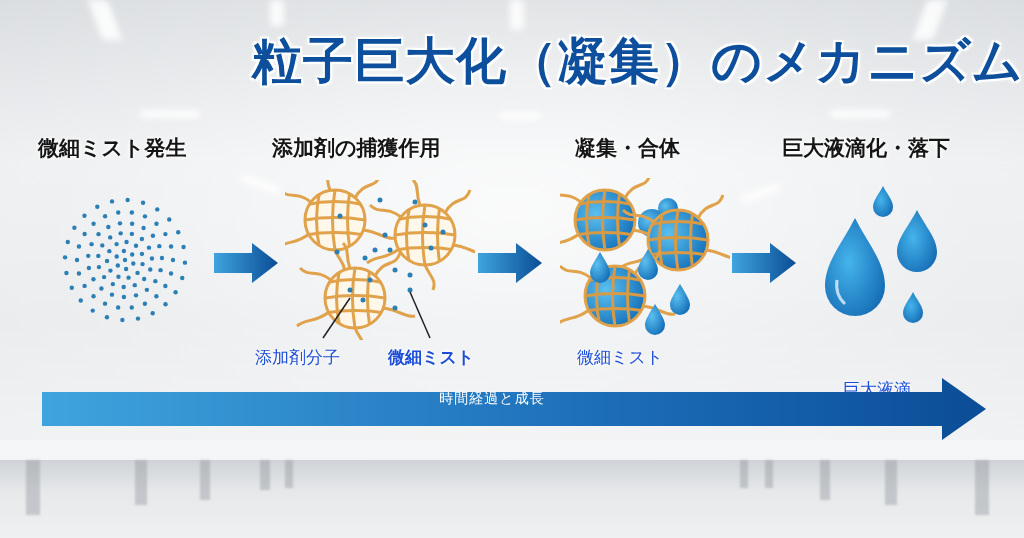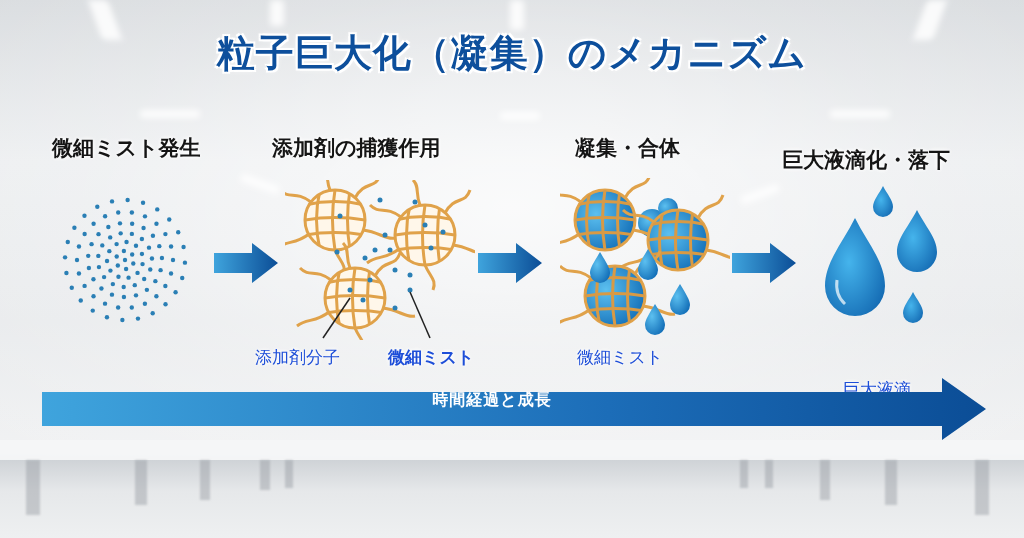--- a/index.html
+++ b/index.html
@@ -11,40 +11,40 @@
   .bg { position:absolute; inset:0; overflow:hidden; }
   .bg .light { position:absolute; background:rgba(255,255,255,0.85); filter:blur(3px); border-radius:3px; }
   .bg .pillar { position:absolute; background:rgba(150,156,162,0.45); filter:blur(1px); }
   .bg .floor { position:absolute; left:0; right:0; top:460px; bottom:0;
     background:linear-gradient(180deg,#cfd3d7 0%, #e6e8ea 40%, #eef0f1 100%); }
   .bg .band { position:absolute; left:0; right:0; top:440px; height:20px; background:rgba(245,246,247,0.9); }
   .bg .glow { position:absolute; left:0; right:0; top:0; height:460px;
     background: radial-gradient(ellipse at 50% 45%, rgba(255,255,255,0.75) 0%, rgba(255,255,255,0.2) 60%, rgba(255,255,255,0) 100%); }
 
   .title {
-    position:absolute; left:0; right:0; top:28px; text-align:center;
-    font-size:38px; font-weight:bold; color:#0d4f9c; letter-spacing:1px;
+    position:absolute; left:0; right:0; top:28px; text-align:right;
+    font-size:50px; font-weight:bold; color:#0d4f9c; letter-spacing:1px;
     text-shadow: 0 0 3px #fff, 0 0 6px #fff, 2px 2px 0 #fff, -2px -2px 0 #fff, 2px -2px 0 #fff, -2px 2px 0 #fff;
   }
   .step-label {
     position:absolute; top:134px; font-size:21px; font-weight:bold; color:#151515;
     white-space:nowrap; text-shadow: 0 0 4px #fff, 0 0 4px #fff;
   }
   .sub-label {
     position:absolute; font-size:17px; color:#1d4ed8; white-space:nowrap;
     text-shadow: 0 0 4px #fff, 0 0 4px #fff;
   }
   .arrow-small { position:absolute; width:66px; height:40px; }
   .illus { position:absolute; }
   .timeline {
     position:absolute; left:42px; top:378px; width:944px; height:62px;
   }
   .timeline-text {
     position:absolute; left:0; right:40px; top:390px; text-align:center;
-    font-size:16px; font-weight:bold; color:#fff; letter-spacing:1px;
+    font-size:14px; font-weight:normal; color:#fff; letter-spacing:1px;
   }
 </style>
 </head>
 <body>
 
 <div class="bg">
   <div class="glow"></div>
   <div class="light" style="left:95px;top:0;width:20px;height:40px;transform:skewX(20deg);"></div>
   <div class="light" style="left:270px;top:0;width:14px;height:26px;"></div>
   <div class="light" style="left:510px;top:0;width:14px;height:30px;"></div>
@@ -63,24 +63,24 @@
   <div class="pillar" style="left:285px;top:460px;width:8px;height:28px;"></div>
   <div class="pillar" style="left:740px;top:460px;width:8px;height:28px;"></div>
   <div class="pillar" style="left:765px;top:460px;width:8px;height:28px;"></div>
   <div class="pillar" style="left:820px;top:460px;width:10px;height:40px;"></div>
   <div class="pillar" style="left:885px;top:460px;width:12px;height:45px;"></div>
   <div class="pillar" style="left:975px;top:460px;width:14px;height:55px;"></div>
 </div>
 
 <div class="title">粒子巨大化（凝集）のメカニズム</div>
 
-<div class="step-label" style="left:52px;text-align:center;">微細ミスト発生</div>
+<div class="step-label" style="left:38px;text-align:center;">微細ミスト発生</div>
 <div class="step-label" style="left:272px;">添加剤の捕獲作用</div>
 <div class="step-label" style="left:575px;">凝集・合体</div>
-<div class="step-label" style="left:782px;margin-top:12px;">巨大液滴化・落下</div>
+<div class="step-label" style="left:782px;">巨大液滴化・落下</div>
 
 <svg class="illus" style="left:55px;top:190px;" width="140" height="140" viewBox="0 0 140 140">
   <g fill="#2a7fb5" id="mist">
   <circle cx="70" cy="70" r="2.2"></circle>
       <circle cx="78.28954894602597" cy="73.50476508077786" r="2.2"></circle>
       <circle cx="71.10955887876274" cy="78.93134251356193" r="2.2"></circle>
       <circle cx="62.820009932736774" cy="75.42657743278409" r="2.2"></circle>
       <circle cx="61.71045105397403" cy="66.49523491922214" r="2.2"></circle>
       <circle cx="68.89044112123726" cy="61.06865748643807" r="2.2"></circle>
       <circle cx="77.17999006726323" cy="64.57342256721593" r="2.2"></circle>

